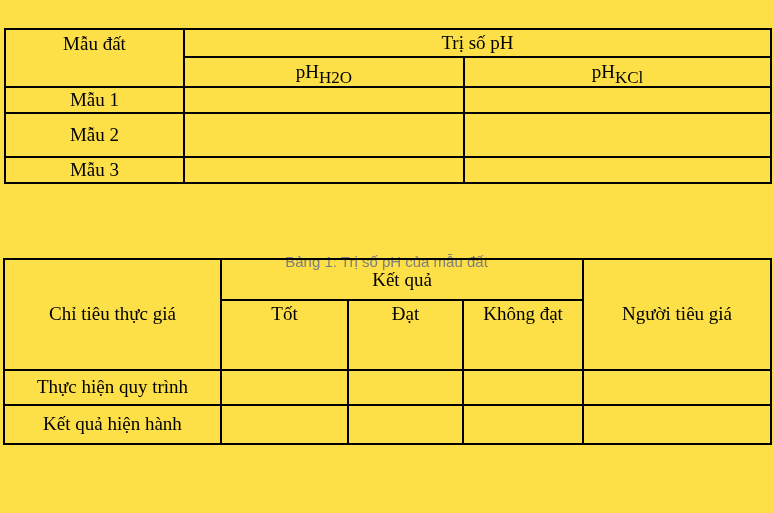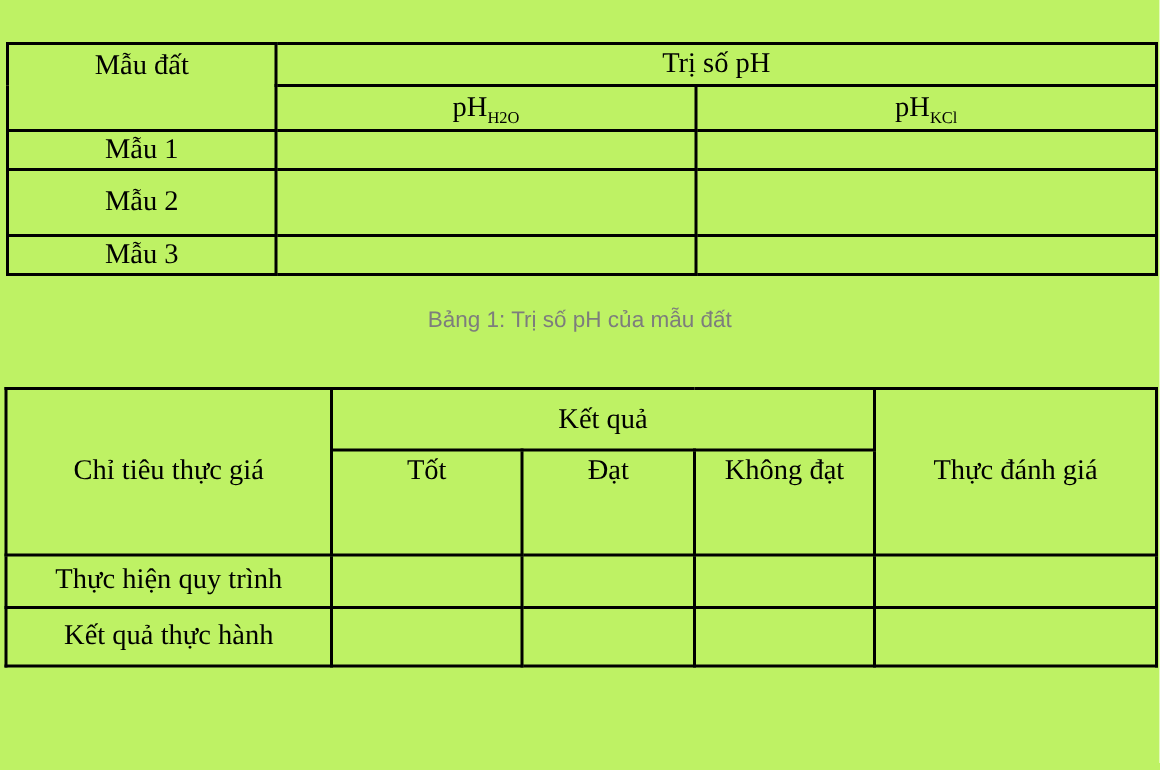--- a/index.html
+++ b/index.html
@@ -1,21 +1,21 @@
 <!DOCTYPE html>
 <html><head>
 <meta charset="utf-8">
 <style>
   * { margin: 0; padding: 0; box-sizing: border-box; }
   html, body { background: #ffffff; }
   .page {
     position: relative;
     width: 773px;
     height: 513px;
-    background: #bef264;
+    background: #fde047;
     font-family: "Liberation Serif", serif;
     color: #000000;
     overflow: hidden;
   }
   table.doc-table {
     position: absolute;
     border-collapse: collapse;
     table-layout: fixed;
   }
   table.doc-table td {
@@ -29,33 +29,34 @@
     overflow: hidden;
   }
   
   table.t1 { left: 4px; top: 28px; width: 766px; height: 143px; }
   table.t1 td.corner { vertical-align: top; padding-top: 2px; }
   
   table.t2 { left: 3px; top: 258px; width: 767px; height: 187px; }
   table.t2 td.subhead { vertical-align: top; padding-top: 1px; }
   table.t2 td.wrap { white-space: normal; }
   sub.unit {
-    font-size: 11px;
+    font-size: 17px;
     vertical-align: sub;
     line-height: 0;
   }
   .caption {
     position: absolute;
     left: 0;
     width: 773px;
     text-align: center;
     font-family: "Liberation Sans", sans-serif;
     font-size: 15px;
     color: #7d7d7d;
     line-height: 20px;
+    margin-top: 48px;
   }
   .caption-1 { top: 204px; }
   .caption-2 { top: 479px; }
 </style>
 </head>
 <body>
 
 <div class="page">
 
   <table class="doc-table t1">
@@ -98,36 +99,36 @@
       <col style="width:217px">
       <col style="width:127px">
       <col style="width:115px">
       <col style="width:120px">
       <col style="width:188px">
     </colgroup>
     <tbody>
       <tr style="height:40px">
         <td rowspan="2">Chỉ tiêu thực giá</td>
         <td colspan="3">Kết quả</td>
-        <td rowspan="2">Thực đánh giá</td>
+        <td rowspan="2">Người tiêu giá</td>
       </tr>
       <tr style="height:67px">
         <td class="subhead">Tốt</td>
         <td class="subhead">Đạt</td>
         <td class="subhead wrap">Không đạt</td>
       </tr>
       <tr style="height:34px">
         <td>Thực hiện quy trình</td>
         <td></td>
         <td></td>
         <td></td>
         <td></td>
       </tr>
       <tr style="height:38px">
-        <td>Kết quả thực hành</td>
+        <td>Kết quả hiện hành</td>
         <td></td>
         <td></td>
         <td></td>
         <td></td>
       </tr>
     </tbody>
   </table>
 
 
 </div>

